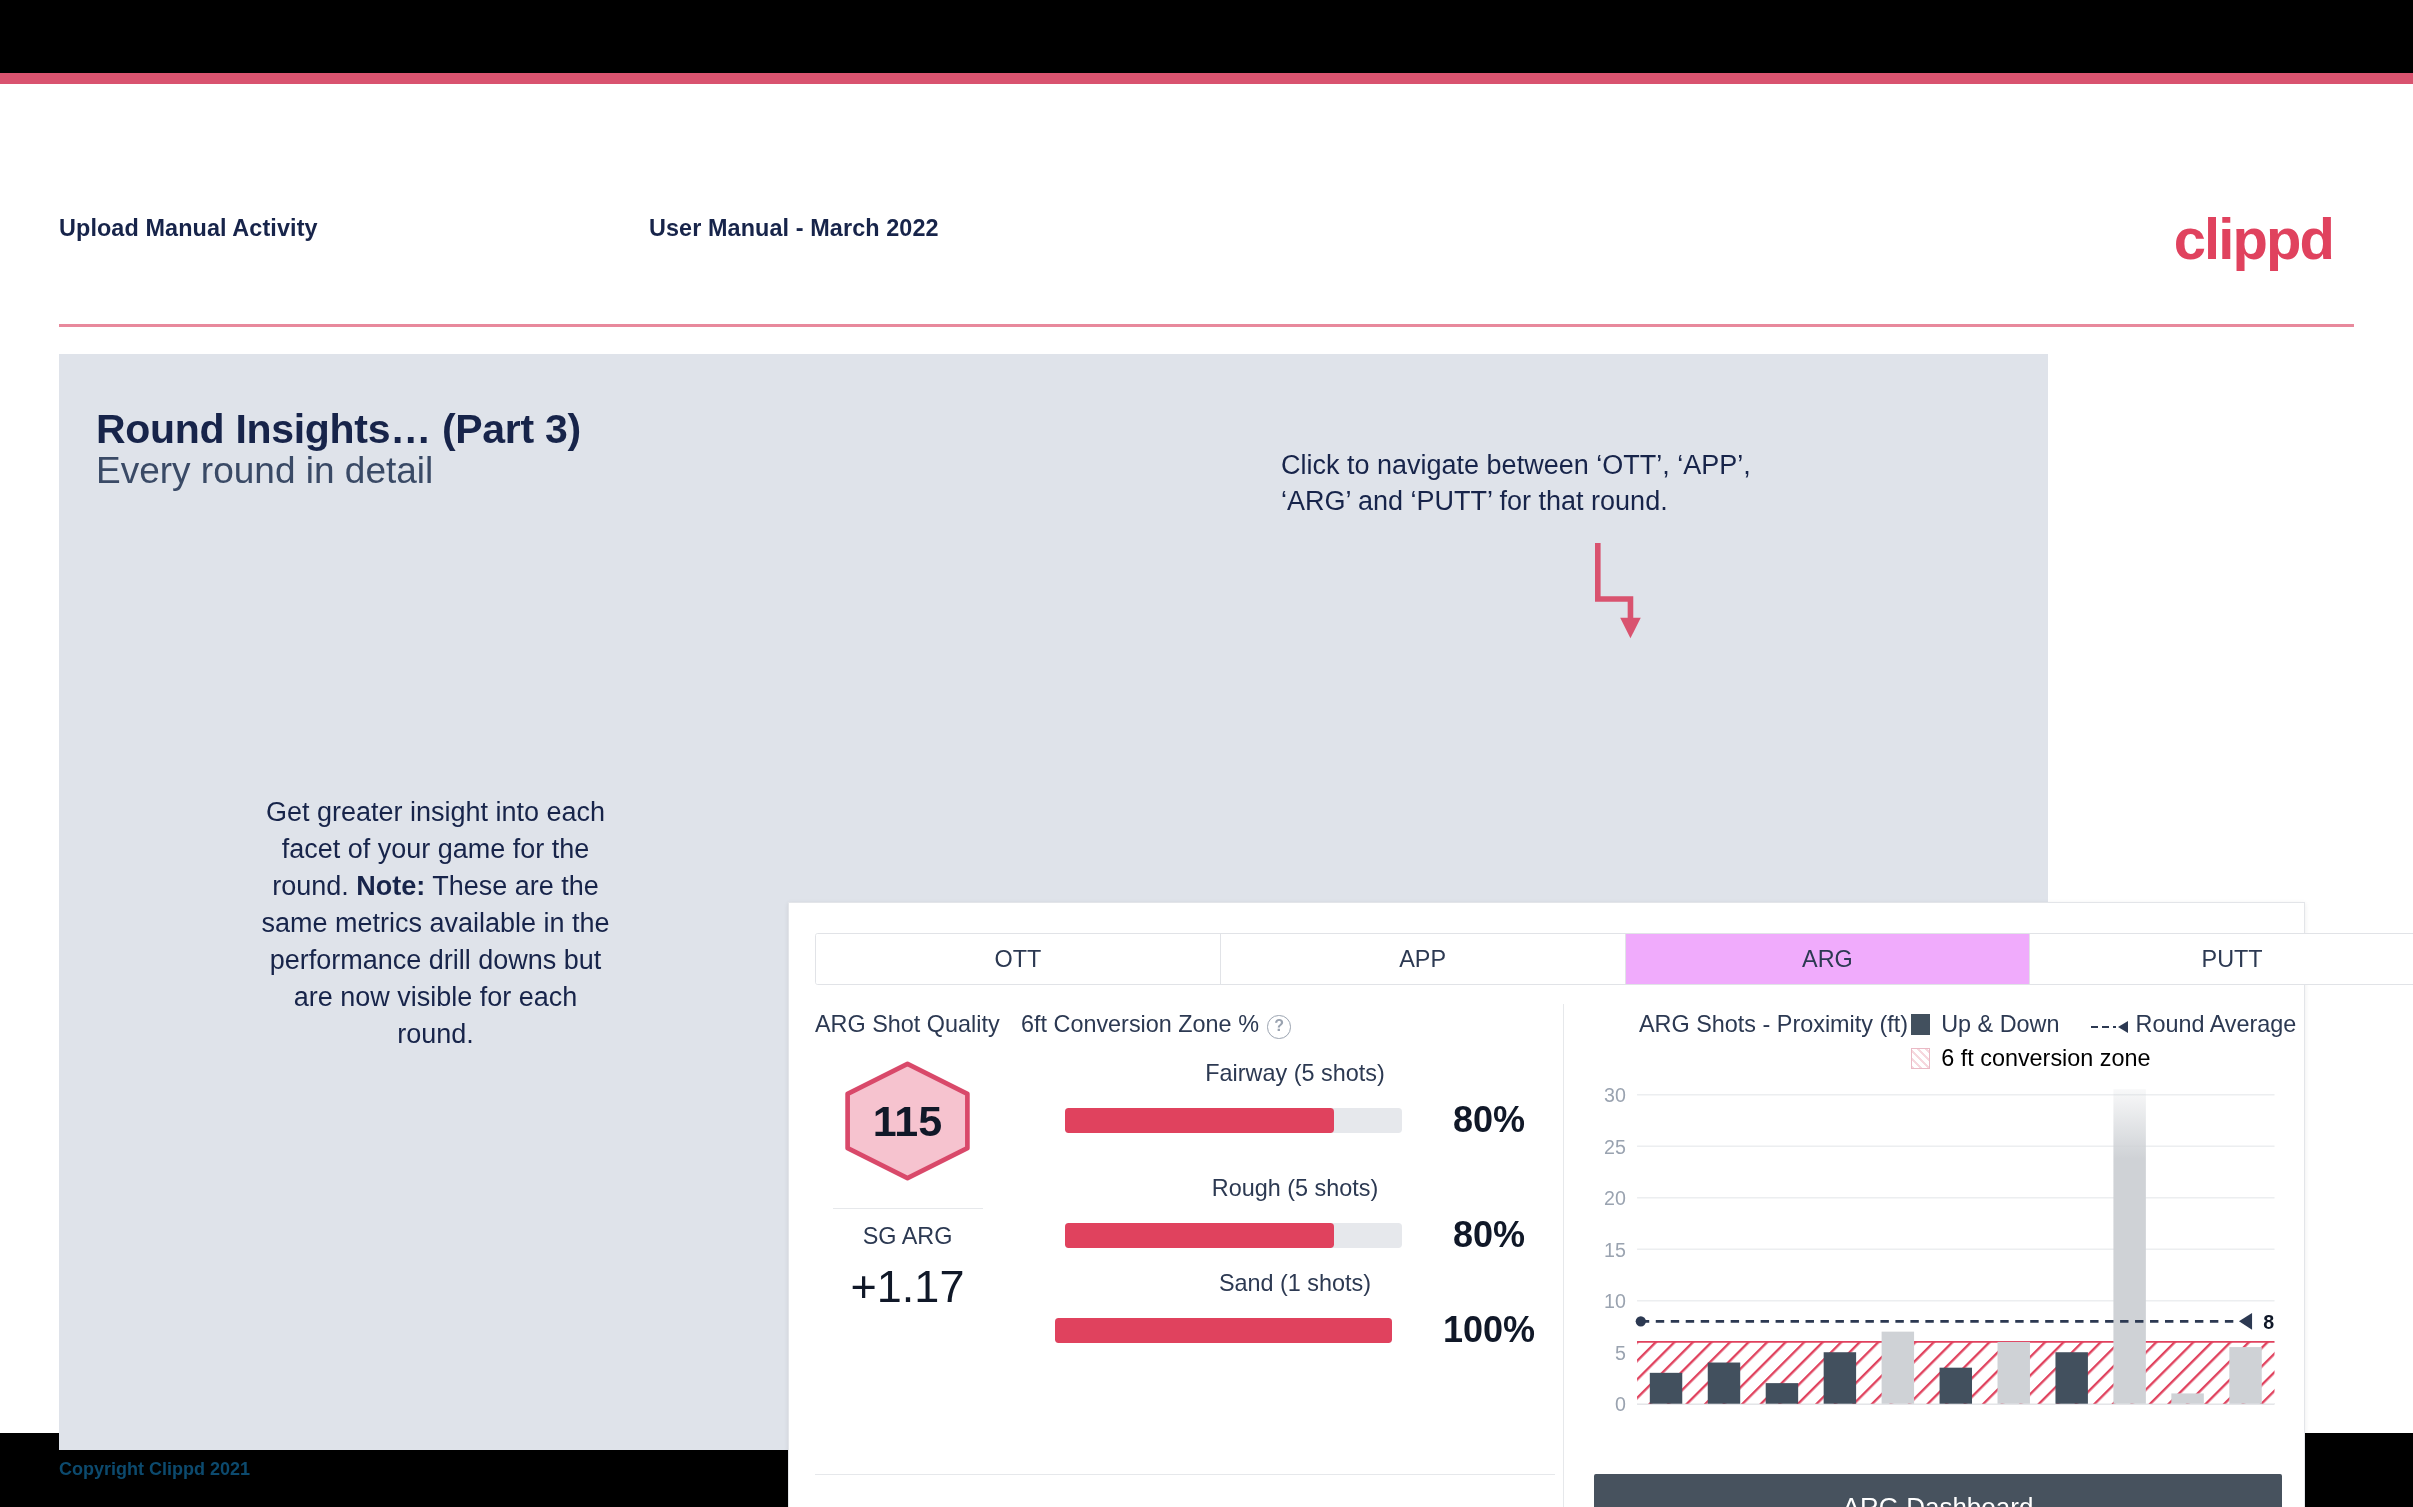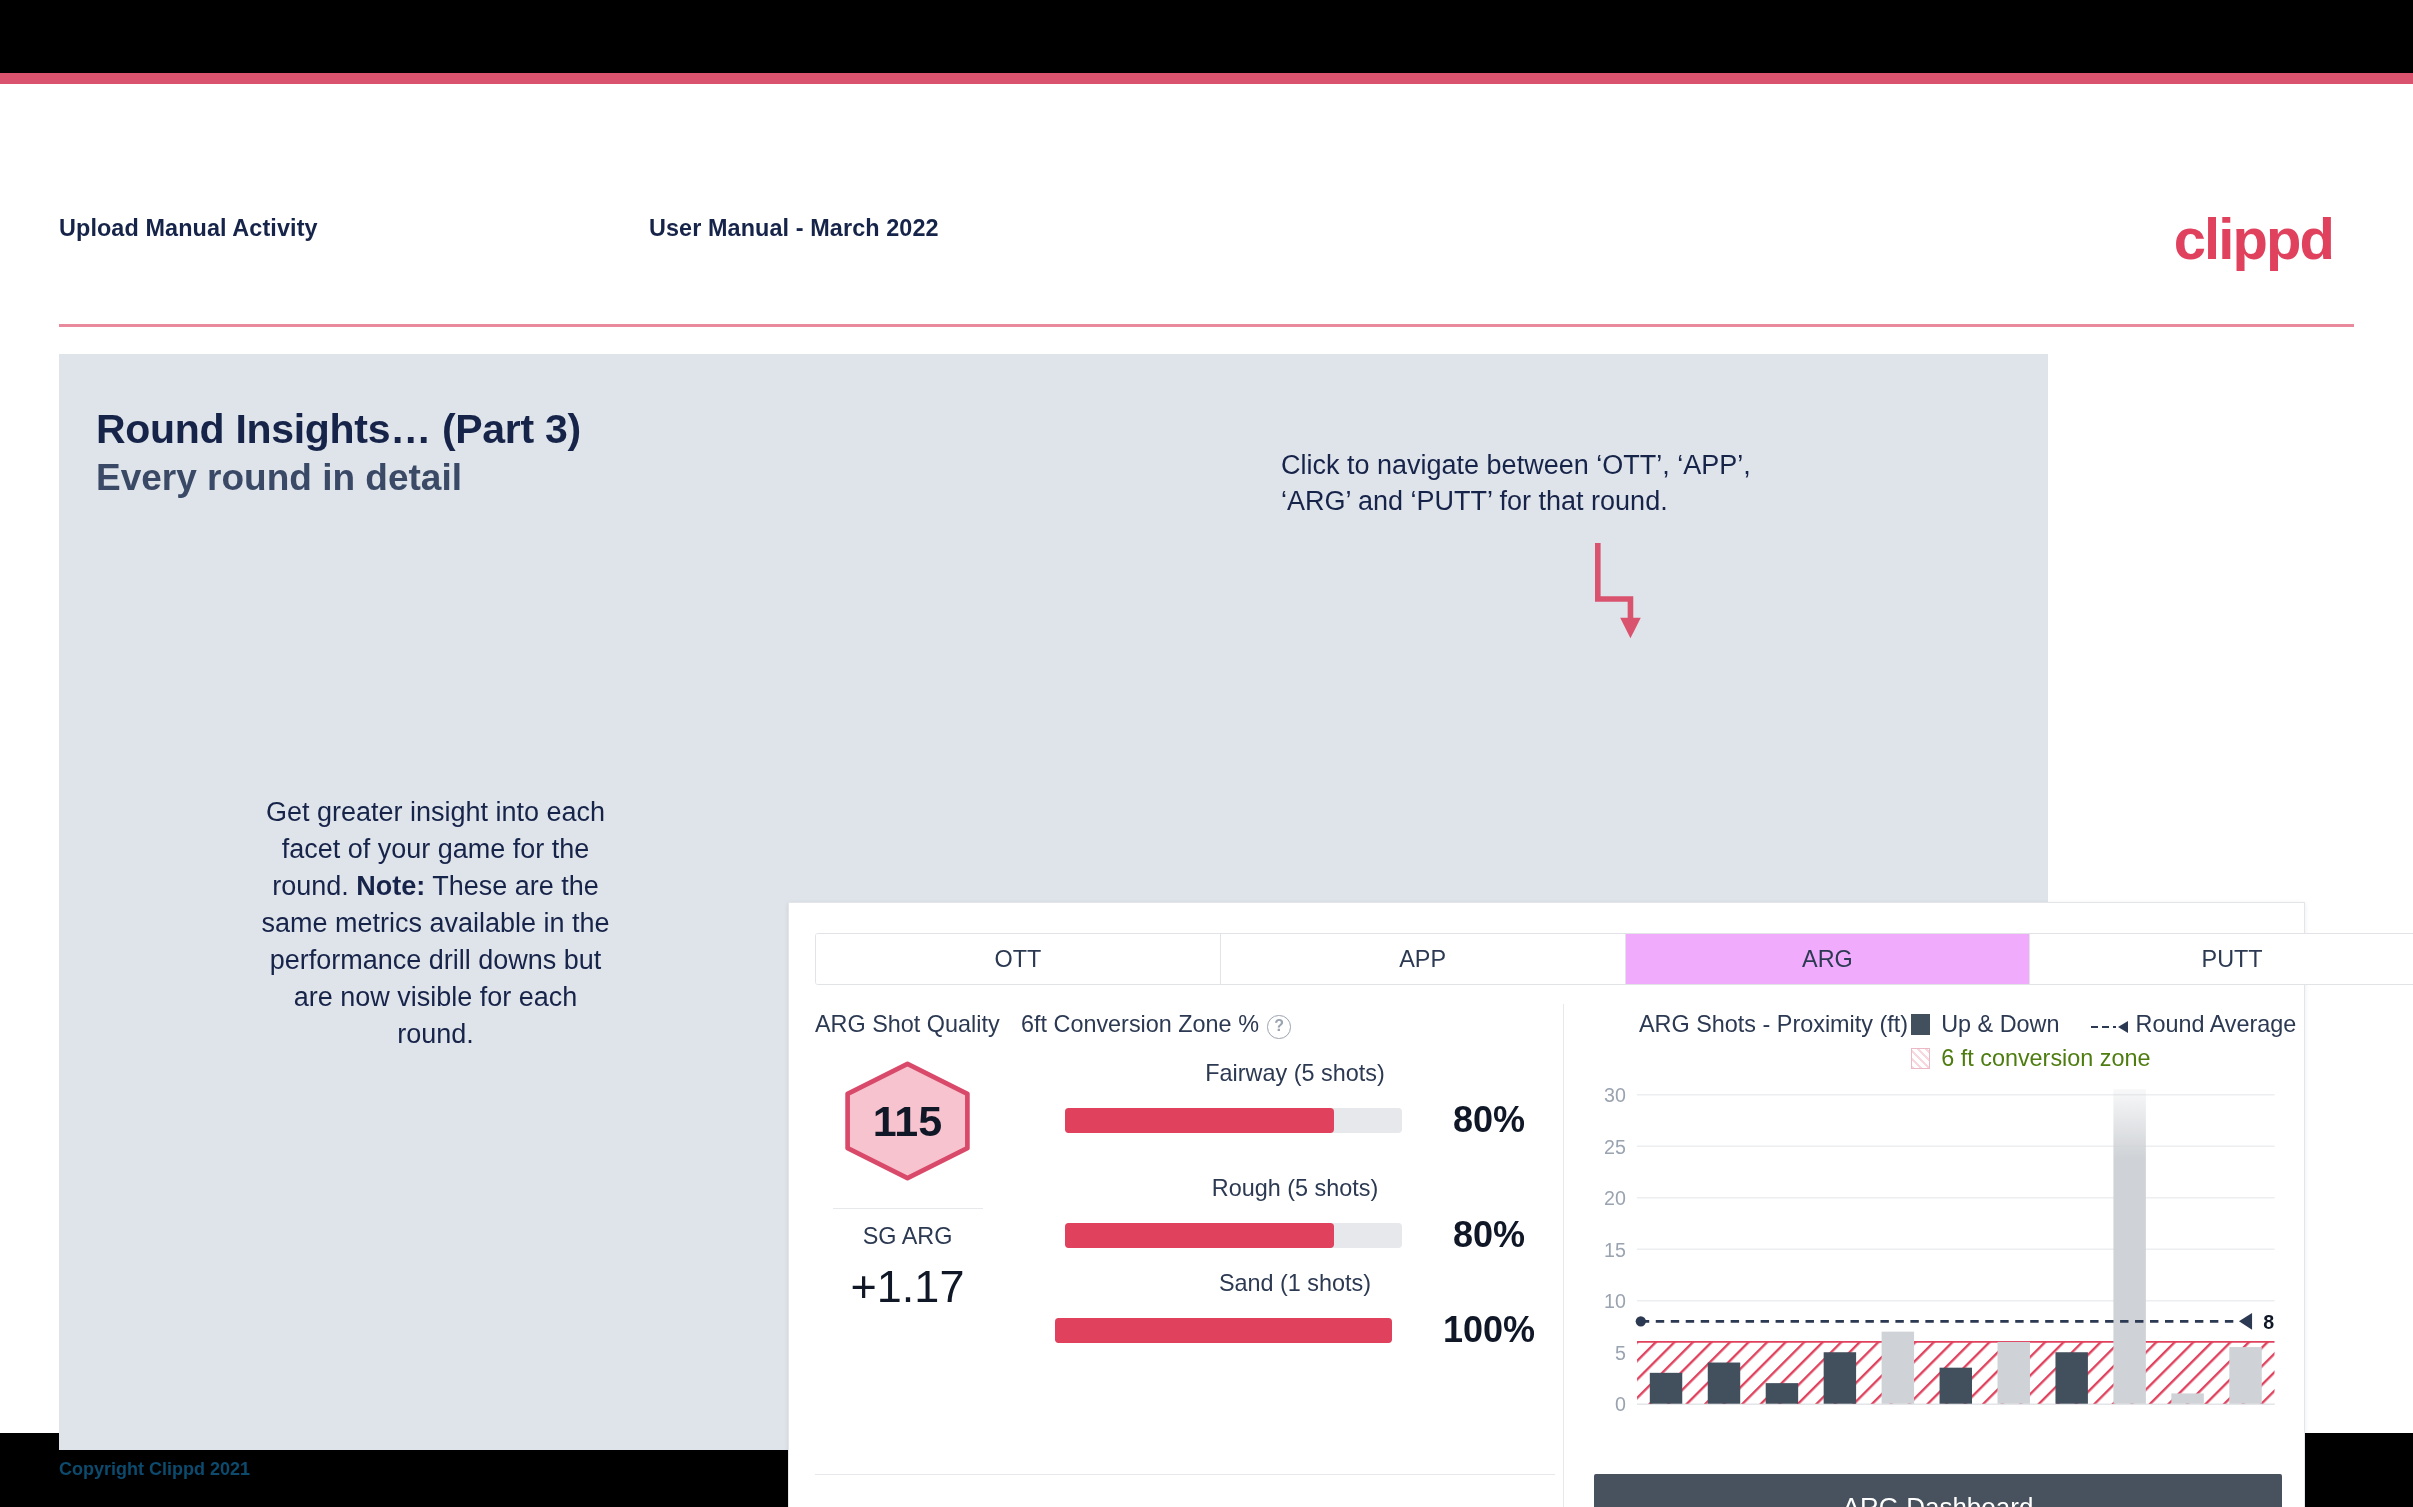--- a/index.html
+++ b/index.html
@@ -41,22 +41,22 @@
   
   .slide {
     position:absolute; left:59px; top:270px; width:1989px; height:1096px;
     background:#dfe3ea;
   }
   .slide-title {
     position:absolute; left:37px; top:52px;
     font-size:41px; font-weight:800; color:#17244a; letter-spacing:-0.3px;
   }
   .slide-sub {
-    position:absolute; left:37px; top:103px;
-    font-size:37px; font-weight:700; color:#3a4a66;
+    position:absolute; left:37px; top:96px;
+    font-size:37px; font-weight:400; color:#3a4a66;
   }
 
   
   .callout {
     position:absolute; left:1222px; top:94px; width:656px;
     font-size:27px; line-height:1.32;
     color:#17244a; font-weight:400;
   }
   .arrow-svg { position:absolute; left:1536px; top:187px; }
 
@@ -153,21 +153,21 @@
     display:inline-block; vertical-align:middle; margin-left:47px;
     font-size:36px; font-weight:700; color:#101828;
   }
 
   
   .chart-title {
     position:absolute; left:805px; top:108px; font-size:23.4px; color:#2c3952;margin-left:45px;
   }
   .legend-1 { position:absolute; left:1122px; top:108px; font-size:23.4px; color:#2c3952; white-space:nowrap;}
   .legend-2 { position:absolute; left:1302px; top:108px; font-size:23.4px; color:#2c3952; white-space:nowrap;}
-  .legend-3 { position:absolute; left:1122px; top:142px; font-size:23.4px; color:#4d7c0f; white-space:nowrap;}
+  .legend-3 { position:absolute; left:1122px; top:142px; font-size:23.4px; color:#000000; white-space:nowrap;}
   .sw-solid {
     display:inline-block; width:19px; height:20.6px; background:#42505e;
     vertical-align:-2.8px; margin-right:11.2px;
   }
   .sw-hatch {
     display:inline-block; width:19px; height:20.6px; vertical-align:-2.8px; margin-right:11.2px;
     border:0.9px solid #eab9c5;
     background:repeating-linear-gradient(45deg,#f6d8de 0 1.9px,#fff 1.9px 5.6px);
   }
   .sw-dash {

